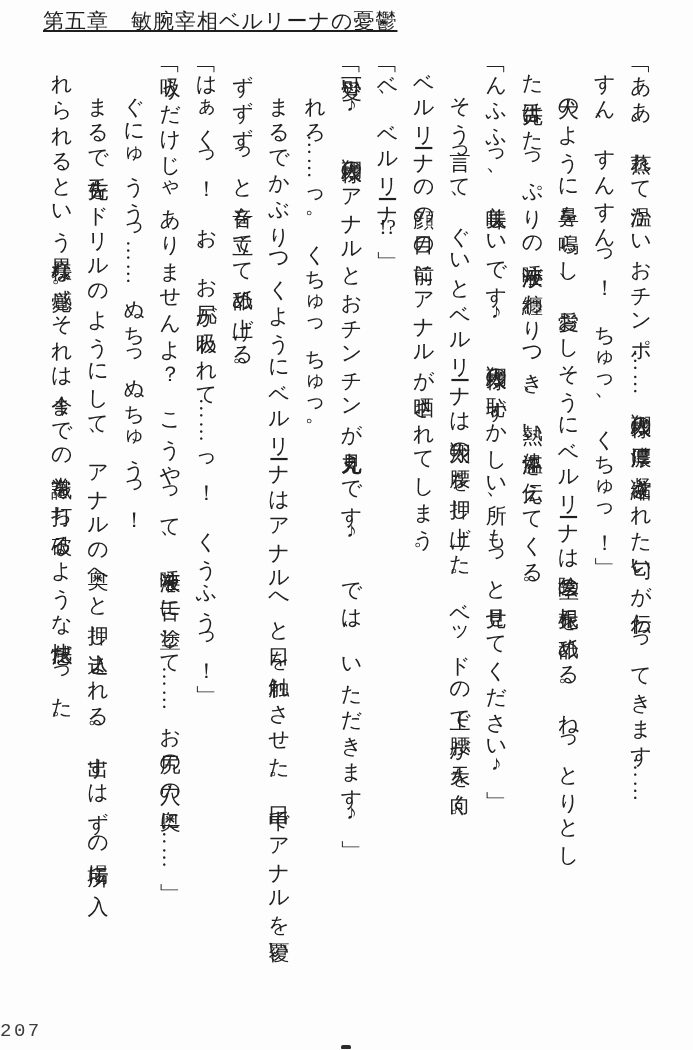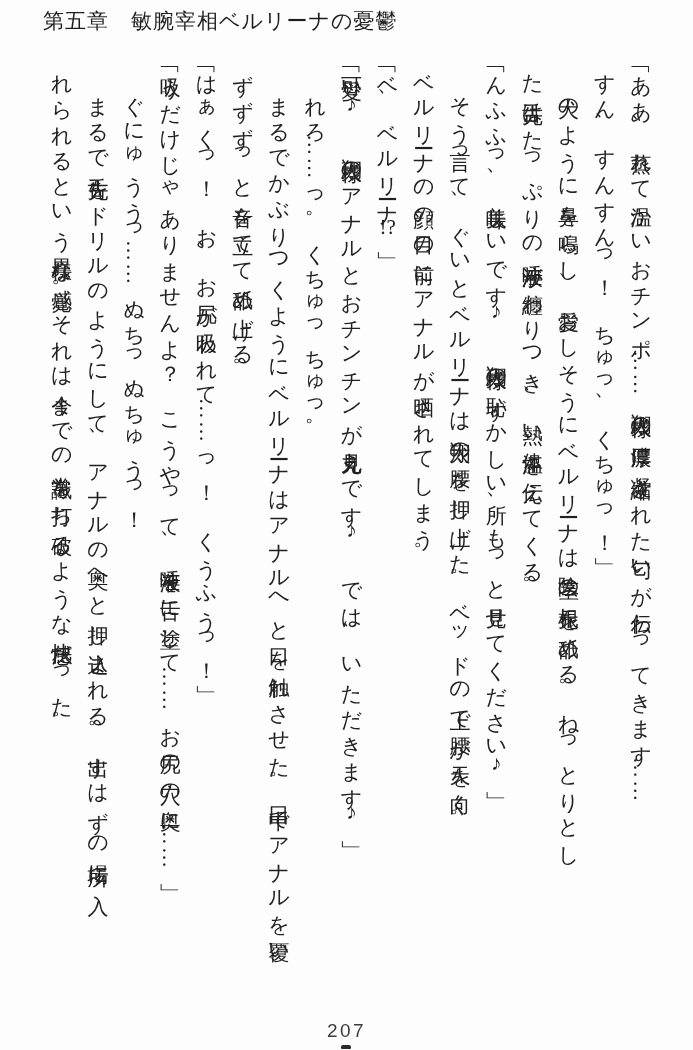--- a/index.html
+++ b/index.html
@@ -15,20 +15,21 @@
     overflow: hidden;
     color: #212121;
   }
   .chapter-header {
     position: absolute;
     top: 7px; left: 43px;
     font-size: 21px;
     letter-spacing: 1px;
     color: #1e1e1e;
     white-space: nowrap;
+    text-decoration: underline;
   }
   .text-body {
     position: absolute;
     top: 59px; right: 34px;
     width: 616px; height: 962px;
     writing-mode: vertical-rl;
     text-orientation: mixed;
     font-size: 21px;
     line-height: 36.2px;
     letter-spacing: 2.2px;
@@ -37,22 +38,21 @@
   .vline { white-space: nowrap; }
   .vline.indent { text-indent: 1.1em; }
   .tcy {
     text-combine-upright: all;
     -webkit-text-combine: horizontal;
     letter-spacing: 0;
   }
   .page-number {
     position: absolute;
     left: 0; right: 0; top: 1020px;
-    text-align: center;
-    font-family: Liberation Sans, sans-serif;
+    font-family: Liberation Mono, monospace;
     font-size: 19px;
     font-weight: 400;
     letter-spacing: 2.5px;
     color: #3d3d3d;
   }
   .ink-speck {
     position: absolute;
     left: 341px; top: 1045px;
     width: 10px; height: 4px;
     background: #2b2b2b;

